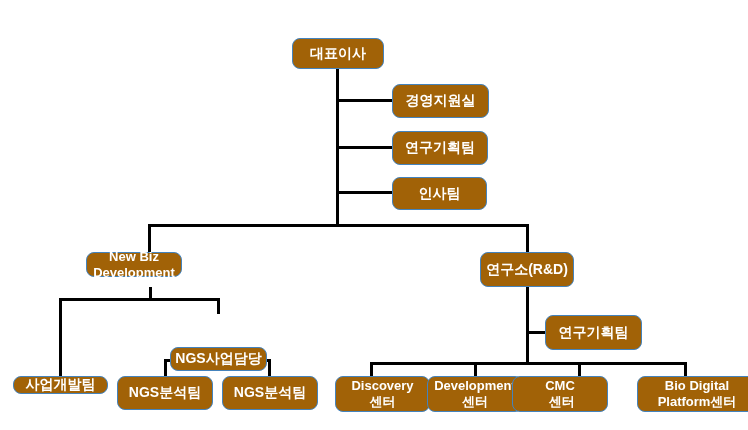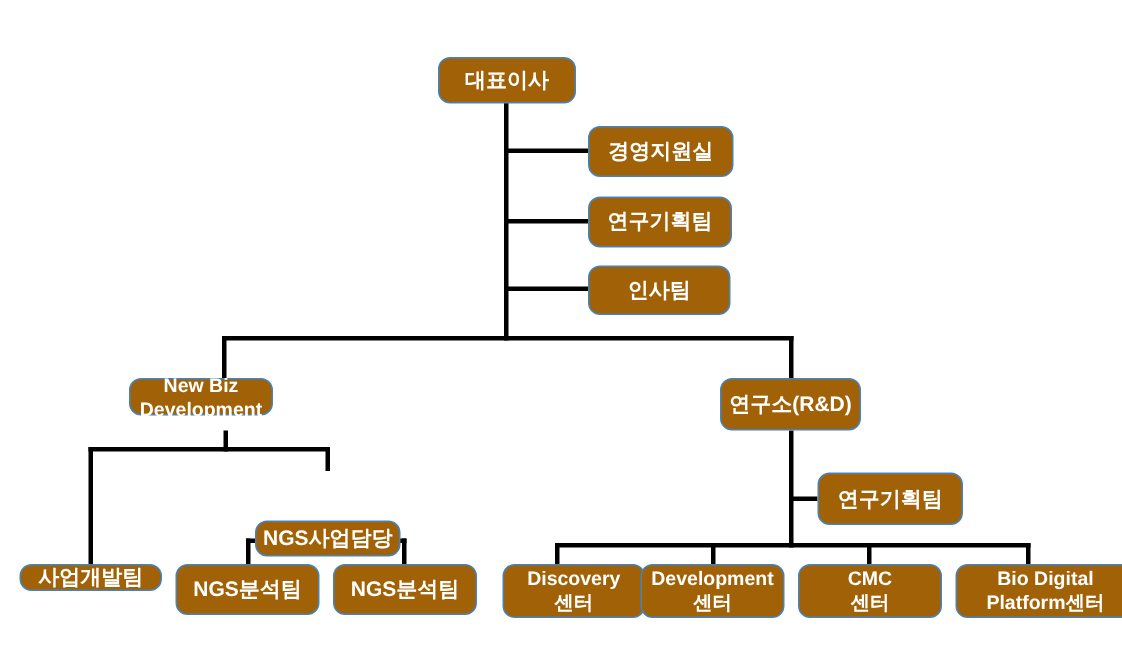--- a/index.html
+++ b/index.html
@@ -45,21 +45,21 @@
   .n-hr           { left: 392px; top: 177px; width: 95px; height: 33px; }
   .n-newbiz       { left: 86px; top: 252px; width: 96px; height: 25px; }
   .n-rnd          { left: 480px; top: 252px; width: 94px; height: 35px; }
   .n-ngsbiz       { left: 170px; top: 314px; width: 97px; height: 24px; margin-top: 33px; }
   .n-planning     { left: 545px; top: 315px; width: 97px; height: 35px; }
   .n-bizdev       { left: 13px;  top: 376px; width: 95px; height: 18px; }
   .n-ngssales     { left: 117px; top: 376px; width: 96px; height: 34px; }
   .n-ngsanalysis  { left: 222px; top: 376px; width: 96px; height: 34px; }
   .n-discovery    { left: 323px; top: 376px; width: 95px; height: 36px; margin-left: 12px; }
   .n-development  { left: 427px; top: 376px; width: 96px; height: 36px; }
-  .n-cmc          { left: 532px; top: 376px; width: 96px; height: 36px; }
+  .n-cmc          { left: 512px; top: 376px; width: 96px; height: 36px; text-align: right; }
   .n-biodigital   { left: 637px; top: 376px; width: 120px; height: 36px; }
 
   
   .l-trunk        { left: 336px; top: 68px;  width: 3px;   height: 159px; }
   .l-stub-mgmt    { left: 336px; top: 99px;  width: 56px;  height: 3px; }
   .l-stub-strat   { left: 336px; top: 146px; width: 56px;  height: 3px; }
   .l-stub-hr      { left: 336px; top: 191px; width: 56px;  height: 3px; }
   .l-main-h       { left: 148px; top: 224px; width: 381px; height: 3px; }
   .l-drop-newbiz  { left: 148px; top: 224px; width: 3px;   height: 28px; }
   .l-drop-rnd     { left: 526px; top: 224px; width: 3px;   height: 28px; }

